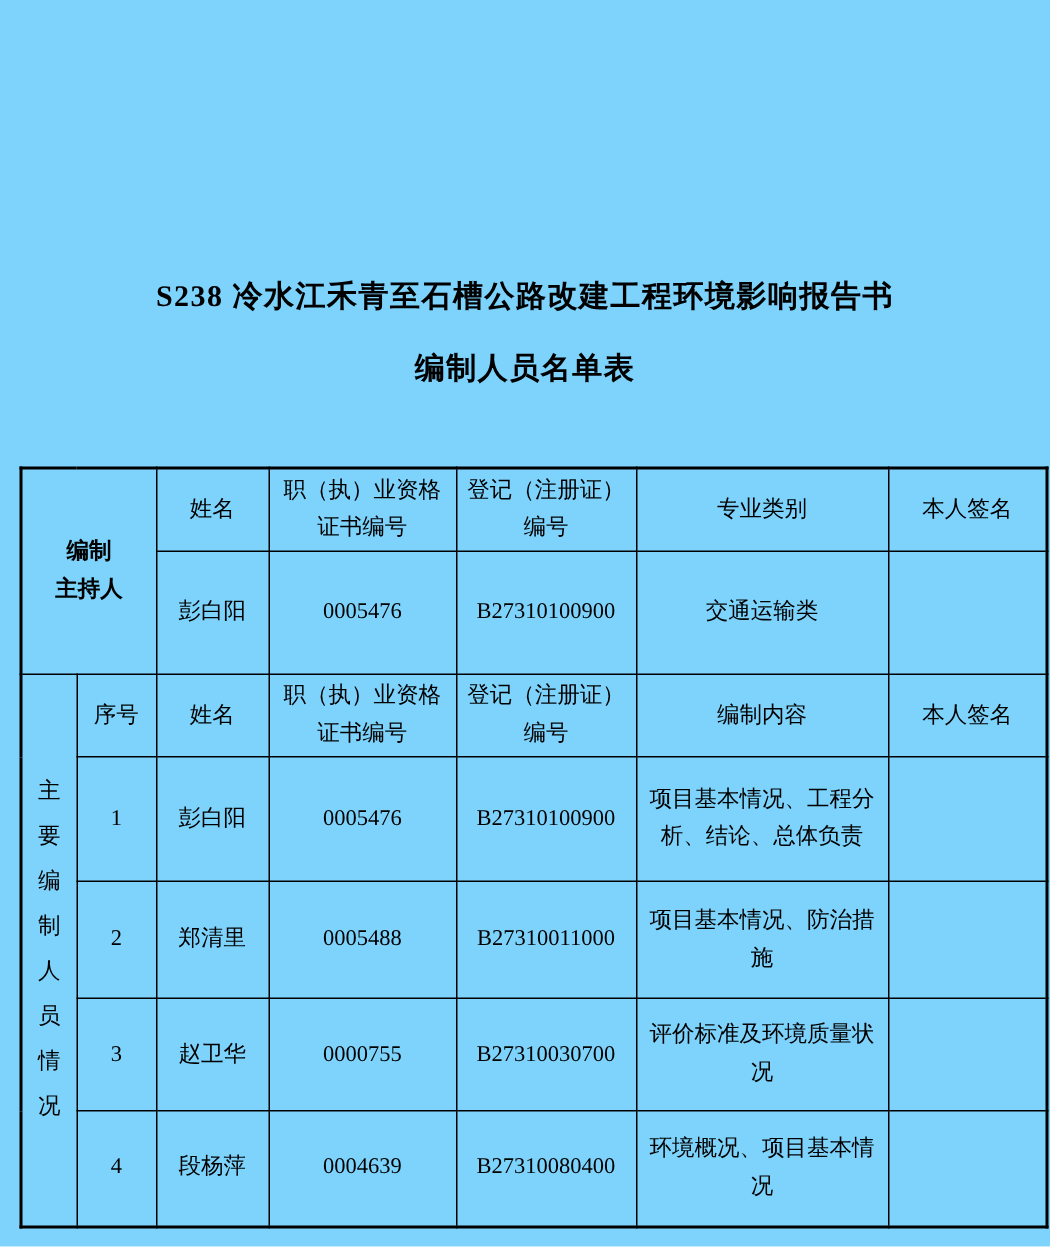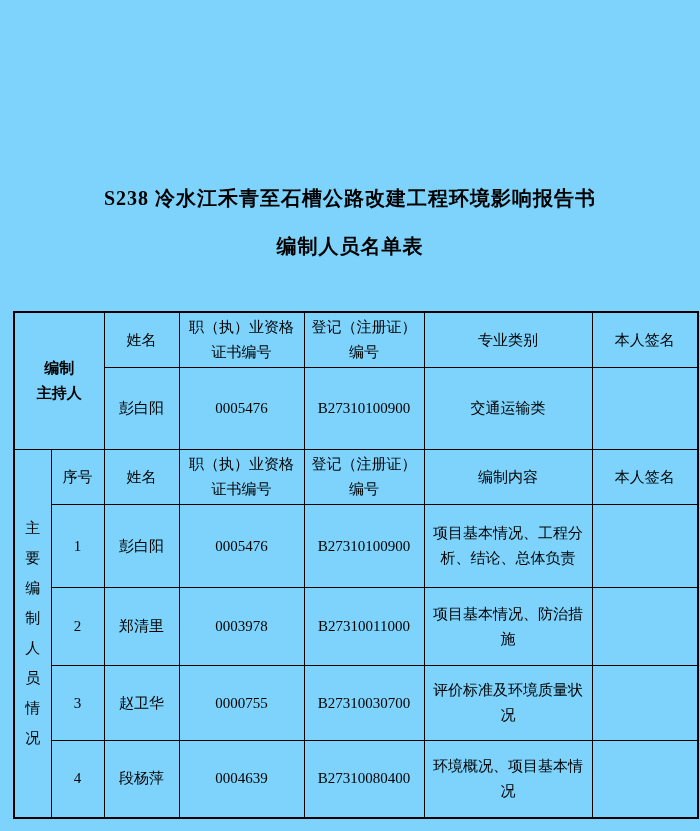--- a/index.html
+++ b/index.html
@@ -123,21 +123,21 @@
       <td>彭白阳</td>
       <td>0005476</td>
       <td>B27310100900</td>
       <td class="content-cell">项目基本情况、工程分析、结论、总体负责</td>
       <td></td>
     </tr>
 
     <tr class="r-s2">
       <td>2</td>
       <td>郑清里</td>
-      <td>0003978</td>
+      <td>0005488</td>
       <td>B27310011000</td>
       <td class="content-cell">项目基本情况、防治措施</td>
       <td></td>
     </tr>
 
     <tr class="r-s3">
       <td>3</td>
       <td>赵卫华</td>
       <td>0000755</td>
       <td>B27310030700</td>

